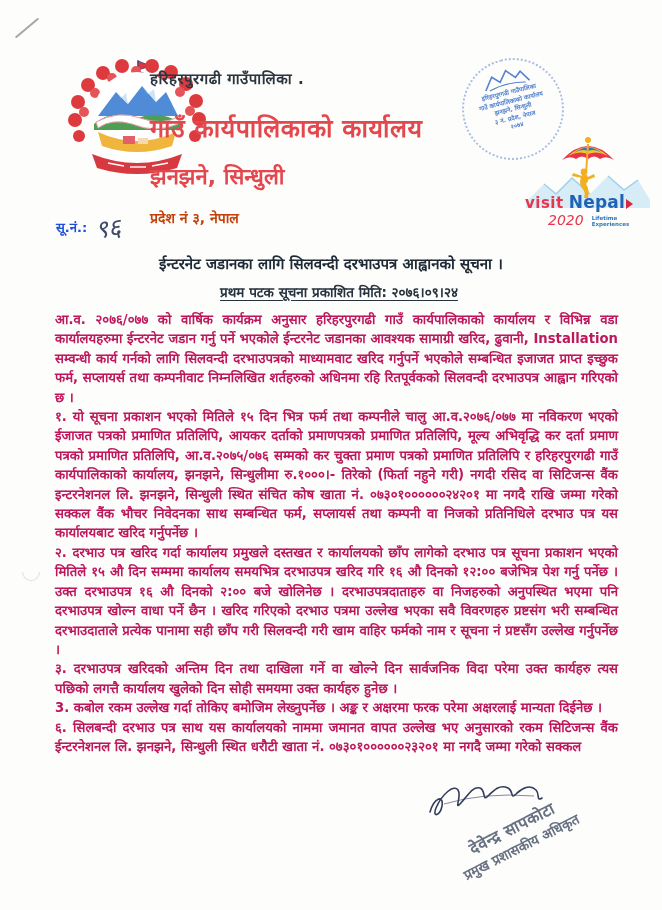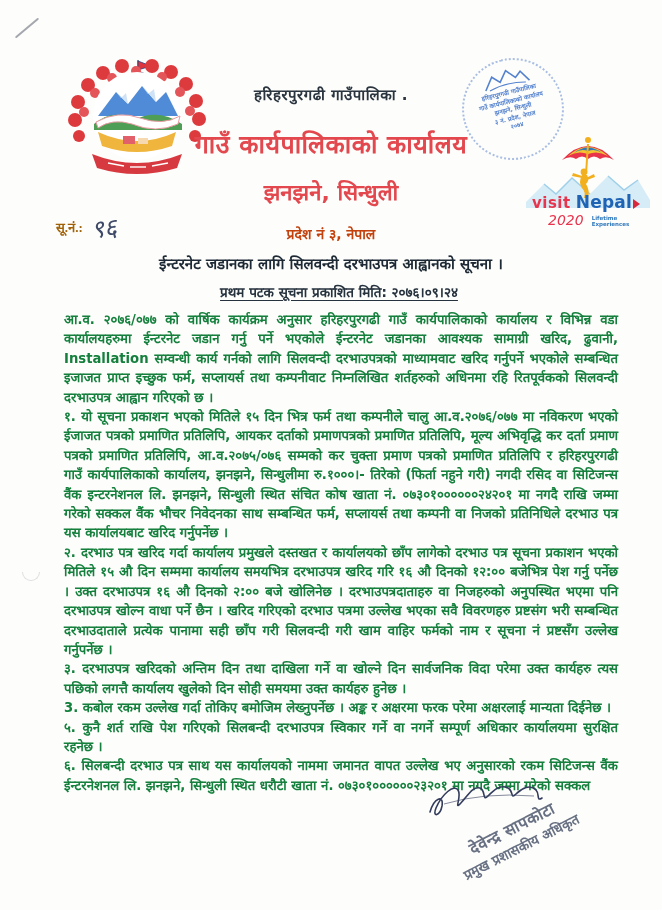--- a/index.html
+++ b/index.html
@@ -8,58 +8,58 @@
     position:relative;width:662px;height:910px;margin:0 auto;
     background:#fdfdfb;overflow:hidden;
     font-family:"DejaVu Sans","Liberation Sans",sans-serif;
   }
   
   .pen-mark{position:absolute;left:12px;top:27px;width:30px;height:2px;background:#8d929b;
     transform:rotate(-40deg);border-radius:2px;opacity:.8;}
   
   .header{position:absolute;left:0;top:0;width:100%;height:250px;}
   .emblem{position:absolute;left:68px;top:58px;width:140px;height:132px;}
-  .head-center{position:absolute;left:150px;right:150px;top:84px;text-align:center;}
+  .head-center{position:absolute;left:150px;right:150px;top:68px;}
   .muni-line{font-size:15px;font-weight:600;color:#2a353f;letter-spacing:.5px;}
   .office-line{margin-top:22px;font-size:25px;font-weight:700;color:#e2484e;letter-spacing:.5px;}
   .place-line{margin-top:16px;font-size:22px;font-weight:700;color:#e2484e;}
   .province-line{margin-top:18px;font-size:14px;font-weight:700;color:#c2410c;}
   
   .seal{position:absolute;left:462px;top:58px;width:102px;height:102px;
     transform:rotate(-14deg);color:#4678cc;text-align:center;
     border:2px dotted rgba(90,130,205,.55);border-radius:50%;padding-top:6px;opacity:.92;}
   .seal svg{display:block;margin:0 auto;}
   .seal-line{font-size:6.5px;font-weight:700;line-height:8.5px;color:#4678cc;white-space:nowrap;
     transform:scale(.95);}
   
   .visit-nepal{position:absolute;left:524px;top:136px;width:128px;height:96px;}
   .vn-art{position:absolute;left:0;top:0;}
-  .vn-words{position:absolute;left:8px;top:56px;width:124px;white-space:nowrap;}
+  .vn-words{position:absolute;left:1px;top:56px;width:124px;white-space:nowrap;}
   .vn-visit{font-size:15px;font-weight:700;color:#e8344c;letter-spacing:.5px;}
   .vn-nepal{font-size:17px;font-weight:700;color:#1f63b5;letter-spacing:.2px;}
   .vn-flag{display:inline-block;width:0;height:0;border-top:5px solid transparent;
     border-bottom:5px solid transparent;border-left:7px solid #d8283c;margin-left:1px;
     vertical-align:middle;}
   .vn-year-row{position:absolute;left:24px;top:74px;white-space:nowrap;}
   .vn-year{font-size:14px;font-weight:400;color:#e8344c;font-style:italic;}
   .vn-tag{display:inline-block;vertical-align:middle;margin-left:3px;font-size:5.5px;
     line-height:6px;color:#2f78bd;font-weight:600;}
   
   .refline{position:absolute;left:56px;top:218px;}
-  .ref-label{font-size:13px;font-weight:700;color:#a16207;vertical-align:top;font-family:Liberation Serif, serif;}
+  .ref-label{font-size:13px;font-weight:700;color:#1d4ed8;vertical-align:top;}
   .ref-number{font-size:25px;font-weight:500;color:#3e4a68;font-style:italic;
     display:inline-block;transform:rotate(-6deg);margin-left:3px;line-height:22px;}
   .title{position:absolute;left:0;right:0;top:253px;text-align:center;
     font-size:15px;font-weight:700;color:#1d2935;}
   .pubdate{position:absolute;left:0;right:0;top:283px;text-align:center;
     font-size:13.5px;font-weight:700;color:#26323e;margin-left:16px;}
   .pubdate span{text-decoration:underline;text-underline-offset:3px;}
   
-  .bodytext{position:absolute;left:64px;right:44px;top:310px;
-    font-size:13.2px;line-height:19.4px;font-weight:600;color:#15803d;
+  .bodytext{position:absolute;left:55px;right:44px;top:310px;
+    font-size:13.2px;line-height:19.4px;font-weight:600;color:#be185d;
     text-align:justify;}
   .bodytext p{margin:0;}
   
   .sig-block{position:absolute;left:396px;top:768px;width:240px;height:130px;}
   .sig-scribble{position:absolute;left:28px;top:6px;}
   .name-stamp{position:absolute;left:10px;top:48px;width:220px;text-align:center;
     transform:rotate(-27deg);color:#5c6579;opacity:.92;}
   .officer-name{font-size:16px;font-weight:700;letter-spacing:.5px;}
   .officer-designation{font-size:13.5px;font-weight:700;margin-top:1px;}
   .faint-mark{position:absolute;left:22px;top:572px;width:18px;height:9px;
@@ -193,21 +193,20 @@
   <div class="pubdate">
     <span>प्रथम पटक सूचना प्रकाशित मिति: २०७६।०९।२४</span>
   </div>
 
   <div class="bodytext">
     <p>आ.व. २०७६/०७७ को वार्षिक कार्यक्रम अनुसार हरिहरपुरगढी गाउँ कार्यपालिकाको कार्यालय र विभिन्न वडा कार्यालयहरुमा ईन्टरनेट जडान गर्नु पर्ने भएकोले ईन्टरनेट जडानका आवश्यक सामाग्री खरिद, ढुवानी, Installation सम्वन्धी कार्य गर्नको लागि सिलवन्दी दरभाउपत्रको माध्यामवाट खरिद गर्नुपर्ने भएकोले सम्बन्धित इजाजत प्राप्त इच्छुक फर्म, सप्लायर्स तथा कम्पनीवाट निम्नलिखित शर्तहरुको अधिनमा रहि रितपूर्वकको सिलवन्दी दरभाउपत्र आह्वान गरिएको छ ।</p>
     <p>१. यो सूचना प्रकाशन भएको मितिले १५ दिन भित्र फर्म तथा कम्पनीले चालु आ.व.२०७६/०७७ मा नविकरण भएको ईजाजत पत्रको प्रमाणित प्रतिलिपि, आयकर दर्ताको प्रमाणपत्रको प्रमाणित प्रतिलिपि, मूल्य अभिवृद्धि कर दर्ता प्रमाण पत्रको प्रमाणित प्रतिलिपि, आ.व.२०७५/०७६ सम्मको कर चुक्ता प्रमाण पत्रको प्रमाणित प्रतिलिपि र हरिहरपुरगढी गाउँ कार्यपालिकाको कार्यालय, झनझने, सिन्धुलीमा रु.१०००।- तिरेको (फिर्ता नहुने गरी) नगदी रसिद वा सिटिजन्स वैंक इन्टरनेशनल लि. झनझने, सिन्धुली स्थित संचित कोष खाता नं. ०७३०१००००००२४२०१ मा नगदै राखि जम्मा गरेको सक्कल वैंक भौचर निवेदनका साथ सम्बन्धित फर्म, सप्लायर्स तथा कम्पनी वा निजको प्रतिनिधिले दरभाउ पत्र यस कार्यालयबाट खरिद गर्नुपर्नेछ ।</p>
     <p>२. दरभाउ पत्र खरिद गर्दा कार्यालय प्रमुखले दस्तखत र कार्यालयको छाँप लागेको दरभाउ पत्र सूचना प्रकाशन भएको मितिले १५ औ दिन सम्ममा कार्यालय समयभित्र दरभाउपत्र खरिद गरि १६ औ दिनको १२:०० बजेभित्र पेश गर्नु पर्नेछ । उक्त दरभाउपत्र १६ औ दिनको २:०० बजे खोलिनेछ । दरभाउपत्रदाताहरु वा निजहरुको अनुपस्थित भएमा पनि दरभाउपत्र खोल्न वाधा पर्ने छैन । खरिद गरिएको दरभाउ पत्रमा उल्लेख भएका सवै विवरणहरु प्रष्टसंग भरी सम्बन्धित दरभाउदाताले प्रत्येक पानामा सही छाँप गरी सिलवन्दी गरी खाम वाहिर फर्मको नाम र सूचना नं प्रष्टसँग उल्लेख गर्नुपर्नेछ ।</p>
     <p>३. दरभाउपत्र खरिदको अन्तिम दिन तथा दाखिला गर्ने वा खोल्ने दिन सार्वजनिक विदा परेमा उक्त कार्यहरु त्यस पछिको लगत्तै कार्यालय खुलेको दिन सोही समयमा उक्त कार्यहरु हुनेछ ।</p>
     <p>3. कबोल रकम उल्लेख गर्दा तोकिए बमोजिम लेख्नुपर्नेछ । अङ्क र अक्षरमा फरक परेमा अक्षरलाई मान्यता दिईनेछ ।</p>
-    <p>५. कुनै शर्त राखि पेश गरिएको सिलबन्दी दरभाउपत्र स्विकार गर्ने वा नगर्ने सम्पूर्ण अधिकार कार्यालयमा सुरक्षित रहनेछ ।</p>
     <p>६. सिलबन्दी दरभाउ पत्र साथ यस कार्यालयको नाममा जमानत वापत उल्लेख भए अनुसारको रकम सिटिजन्स वैंक ईन्टरनेशनल लि. झनझने, सिन्धुली स्थित धरौटी खाता नं. ०७३०१००००००२३२०१ मा नगदै जम्मा गरेको सक्कल</p>
   </div>
 
   <div class="sig-block">
     <svg class="sig-scribble" width="130" height="52" viewBox="0 0 130 52">
       <path d="M6,38 C10,24 20,20 18,32 C16,42 8,44 12,34 C18,20 30,10 34,16 C38,22 30,36 36,30
                C44,22 48,12 56,14 C62,16 58,28 64,22 C70,16 76,10 84,14 C90,17 86,26 92,20
                C98,14 106,10 112,16 C116,20 112,28 118,24" fill="none" stroke="#333c5c" stroke-width="1.6" stroke-linecap="round"></path>
       <path d="M20,30 Q60,18 110,22" fill="none" stroke="#333c5c" stroke-width="1" opacity=".6"></path>
     </svg>

